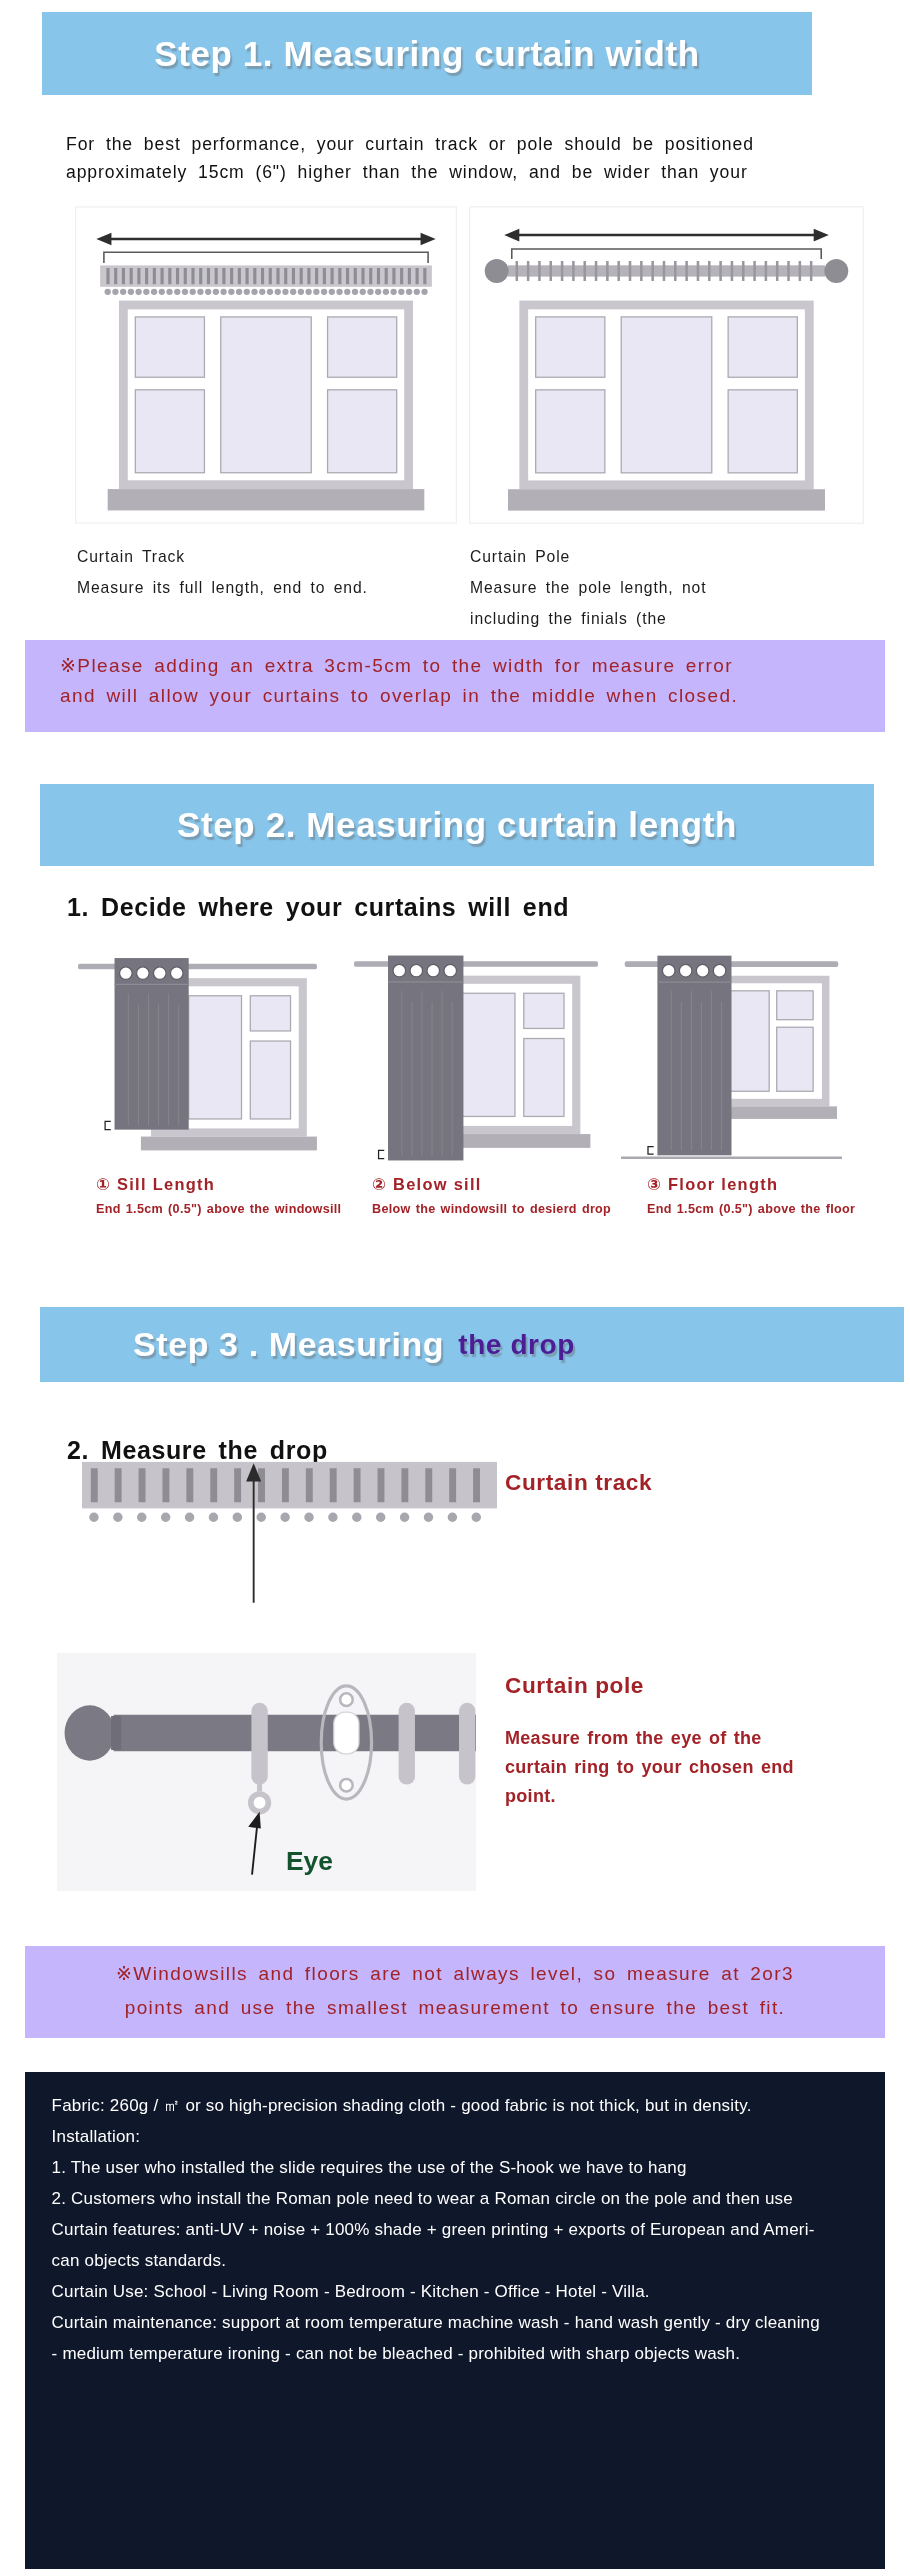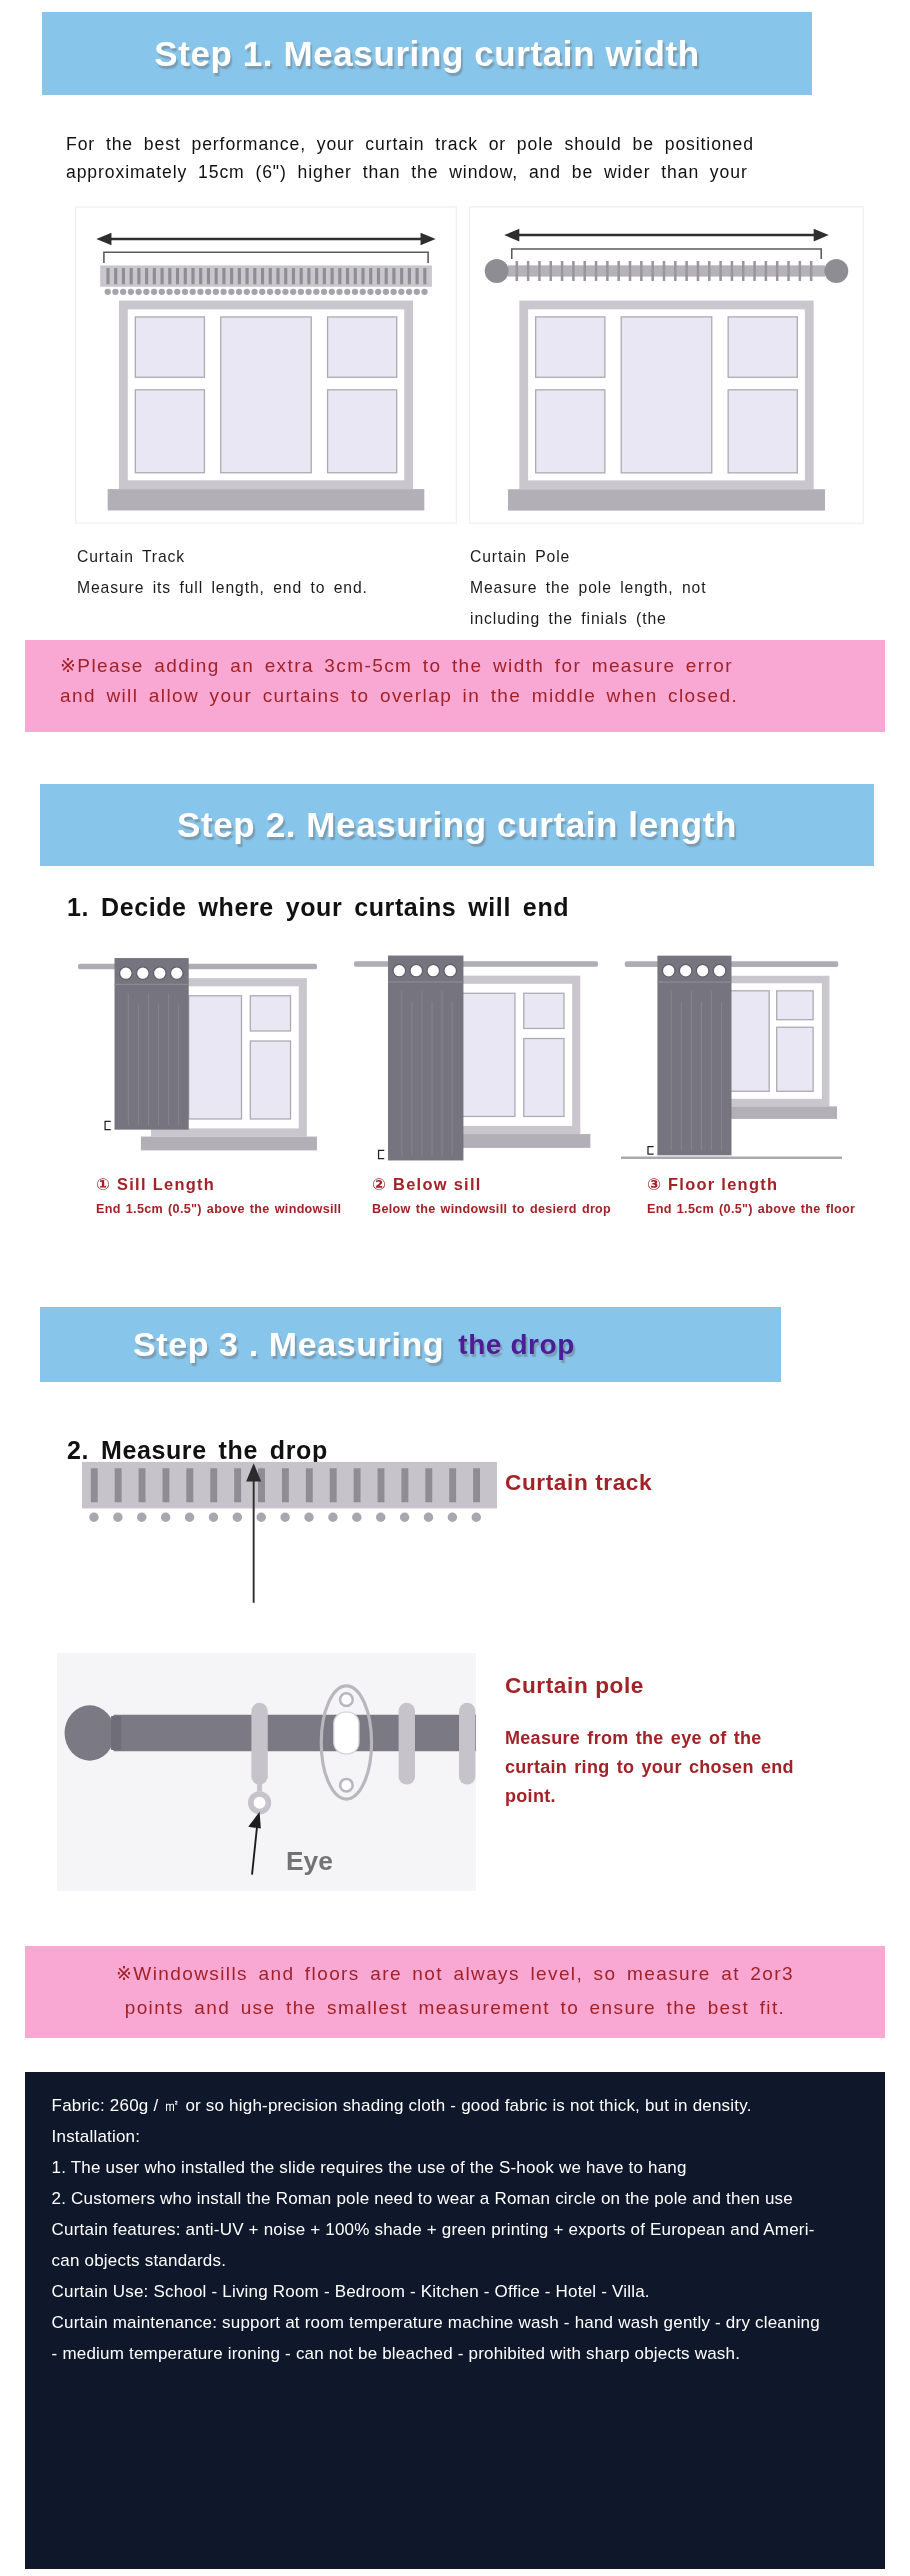--- a/index.html
+++ b/index.html
@@ -7,29 +7,29 @@
         font-family:"Liberation Sans","DejaVu Sans",sans-serif;color:#1b1b1b;}
   .abs{position:absolute;}
   .banner{position:absolute;background:#87c6ea;display:flex;align-items:center;justify-content:center;}
   .banner-text{font-weight:bold;color:#ffffff;font-size:35px;letter-spacing:0.6px;white-space:nowrap;
                text-shadow:1.9px 2.5px 1.3px rgba(105,105,110,.45);}
   .banner-text-sub{font-weight:bold;color:#4c1d95;font-size:28px;letter-spacing:0.6px;white-space:nowrap;
                text-shadow:1.9px 2.5px 1.3px rgba(105,105,110,.45);margin-left:14px;}
   .body-line{position:absolute;font-size:17.6px;letter-spacing:0.9px;word-spacing:5px;white-space:nowrap;color:#111;}
   .cap-title{font-size:15.7px;letter-spacing:0.9px;word-spacing:3.1px;white-space:nowrap;color:#1b1b1b;}
   .cap-line{font-size:15.7px;letter-spacing:0.9px;word-spacing:3.1px;white-space:nowrap;color:#1b1b1b;margin-top:13px;}
-  .note-box{position:absolute;left:25px;width:860px;height:92px;background:#f9a8d4;}
+  .note-box{position:absolute;left:25px;width:860px;height:92px;background:#c4b5fd;}
   .note-line{font-size:19px;letter-spacing:1.4px;word-spacing:3.8px;white-space:nowrap;color:#a22227;}
   .h-black{position:absolute;font-weight:bold;font-size:25px;letter-spacing:0.6px;word-spacing:4.4px;white-space:nowrap;color:#111;}
   .opt-title{font-weight:bold;font-size:16.4px;letter-spacing:1.3px;color:#a22227;white-space:nowrap;}
   .opt-desc{font-weight:bold;font-size:12.6px;letter-spacing:0.3px;word-spacing:1.3px;color:#a22227;white-space:nowrap;margin-top:8.2px;}
   .red-title{position:absolute;font-weight:bold;font-size:22.6px;letter-spacing:0.6px;color:#a22227;white-space:nowrap;}
   .red-line{font-weight:bold;font-size:18px;letter-spacing:0.3px;word-spacing:1.9px;color:#a22227;white-space:nowrap;line-height:29px;}
   .pole-panel{position:absolute;left:57px;top:1653px;width:419px;height:238px;background:#f5f4f6;}
-  .eye-label{position:absolute;left:286px;top:1846px;font-weight:bold;font-size:26.4px;color:#737373;}
+  .eye-label{position:absolute;left:286px;top:1846px;font-weight:bold;font-size:26.4px;color:#14532d;}
   .details-panel{position:absolute;left:25px;top:2072px;width:860px;height:497px;background:#0f172a;
                  padding:4px;box-sizing:border-box;}
   .details-inner{padding:14px 22.6px;}
   .details-line{color:#ffffff;font-size:17px;letter-spacing:0.2px;line-height:31px;white-space:pre;}
   svg{display:block;}
 </style>
 </head>
 <body>
 
 <div id="page">
@@ -202,21 +202,21 @@
       <line x1="144" y1="68" x2="144" y2="322"></line>
         <line x1="160" y1="86" x2="160" y2="322"></line>
     </g>
     <path d="M52 316 h-9 v12 h9" stroke="#222" stroke-width="2" fill="none"></path>
   </svg>
   <div class="abs" style="left:647px;top:1175px;">
     <div class="opt-title">③ Floor length</div>
     <div class="opt-desc">End 1.5cm (0.5") above the floor</div>
   </div>
 
-  <div class="banner" style="left:40px;top:1307px;width:741px;height:75px;justify-content:flex-start;padding-left:93px;box-sizing:border-box;">
+  <div class="banner" style="left:40px;top:1307px;width:864px;height:75px;justify-content:flex-start;padding-left:93px;box-sizing:border-box;">
     <span class="banner-text" style="font-size:34px;">Step 3 . Measuring</span>
     <span class="banner-text-sub">the drop</span>
   </div>
 
   <div class="h-black" style="left:67px;top:1436px;">2. Measure the drop</div>
 
   <svg class="abs" style="left:82px;top:1458px;" width="415" height="148" viewBox="0 0 660 235">
     <rect x="0" y="6" width="660" height="74" fill="#c6c4ca"></rect>
     <line x1="14" y1="43" x2="652" y2="43" stroke="#8f8d94" stroke-width="54" stroke-dasharray="11 27"></line>
     <line x1="19" y1="94" x2="652" y2="94" stroke="#a8a6ae" stroke-width="15" stroke-dasharray="0.1 37.9" stroke-linecap="round"></line>

